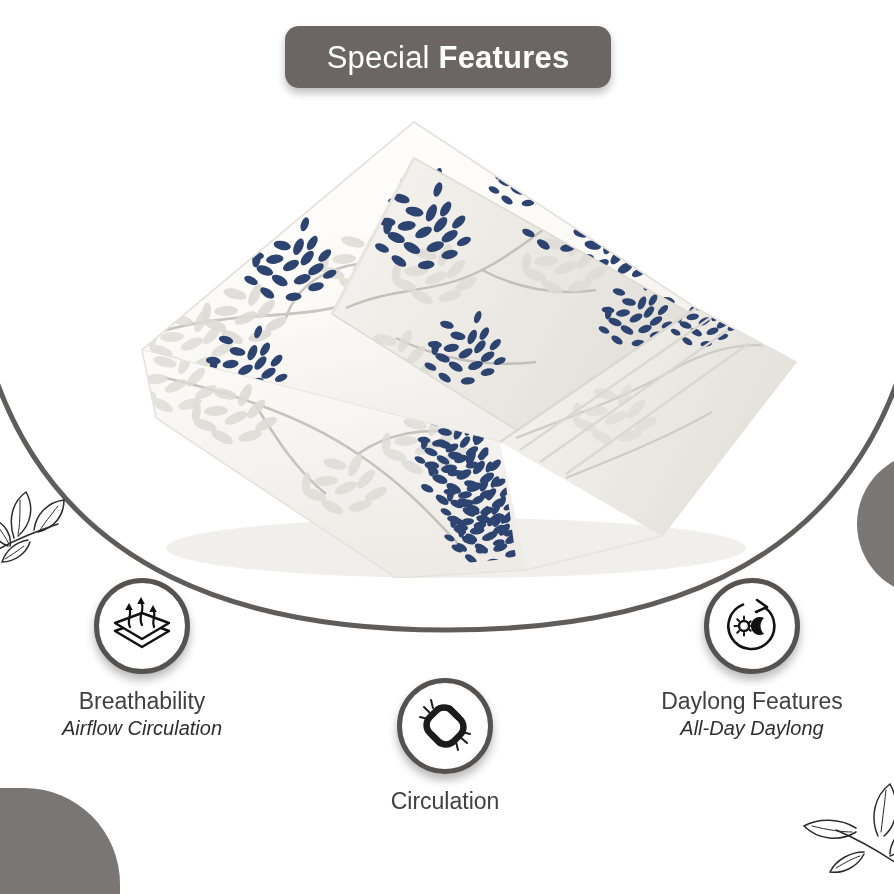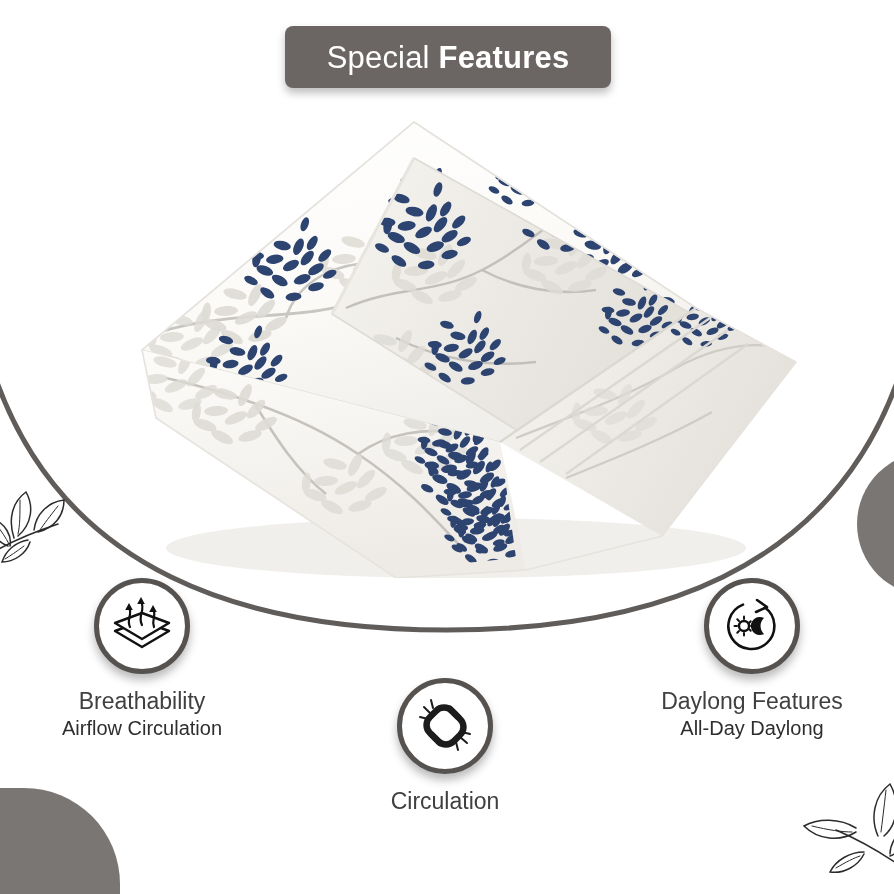--- a/index.html
+++ b/index.html
@@ -39,21 +39,21 @@
   }
 
   
   #header-banner {
     position: absolute;
     left: 285px;
     top: 26px;
     width: 326px;
     height: 62px;
     background: #6b6664;
-    border-radius: 8px;
+    border-radius: 14px;
     box-shadow: 0 5px 9px rgba(0,0,0,0.26);
     display: flex;
     align-items: center;
     justify-content: center;
   }
   #header-banner .title-text {
     font-size: 31px;
     color: #ffffff;
     letter-spacing: 0.2px;
     white-space: nowrap;
@@ -117,20 +117,21 @@
     font-weight: 400;
     color: #404040;
     line-height: 1.15;
     margin-bottom: 2px;
   }
   .feature-sub {
     font-size: 20px;
     font-weight: 400;
     color: #2e2e2e;
     line-height: 1.2;
+    font-style: italic;
   }
 </style>
 </head>
 <body>
 
 <div id="canvas">
 
   <div class="blob" id="blob-bottom-left"></div>
   <div class="blob" id="blob-right"></div>
 

